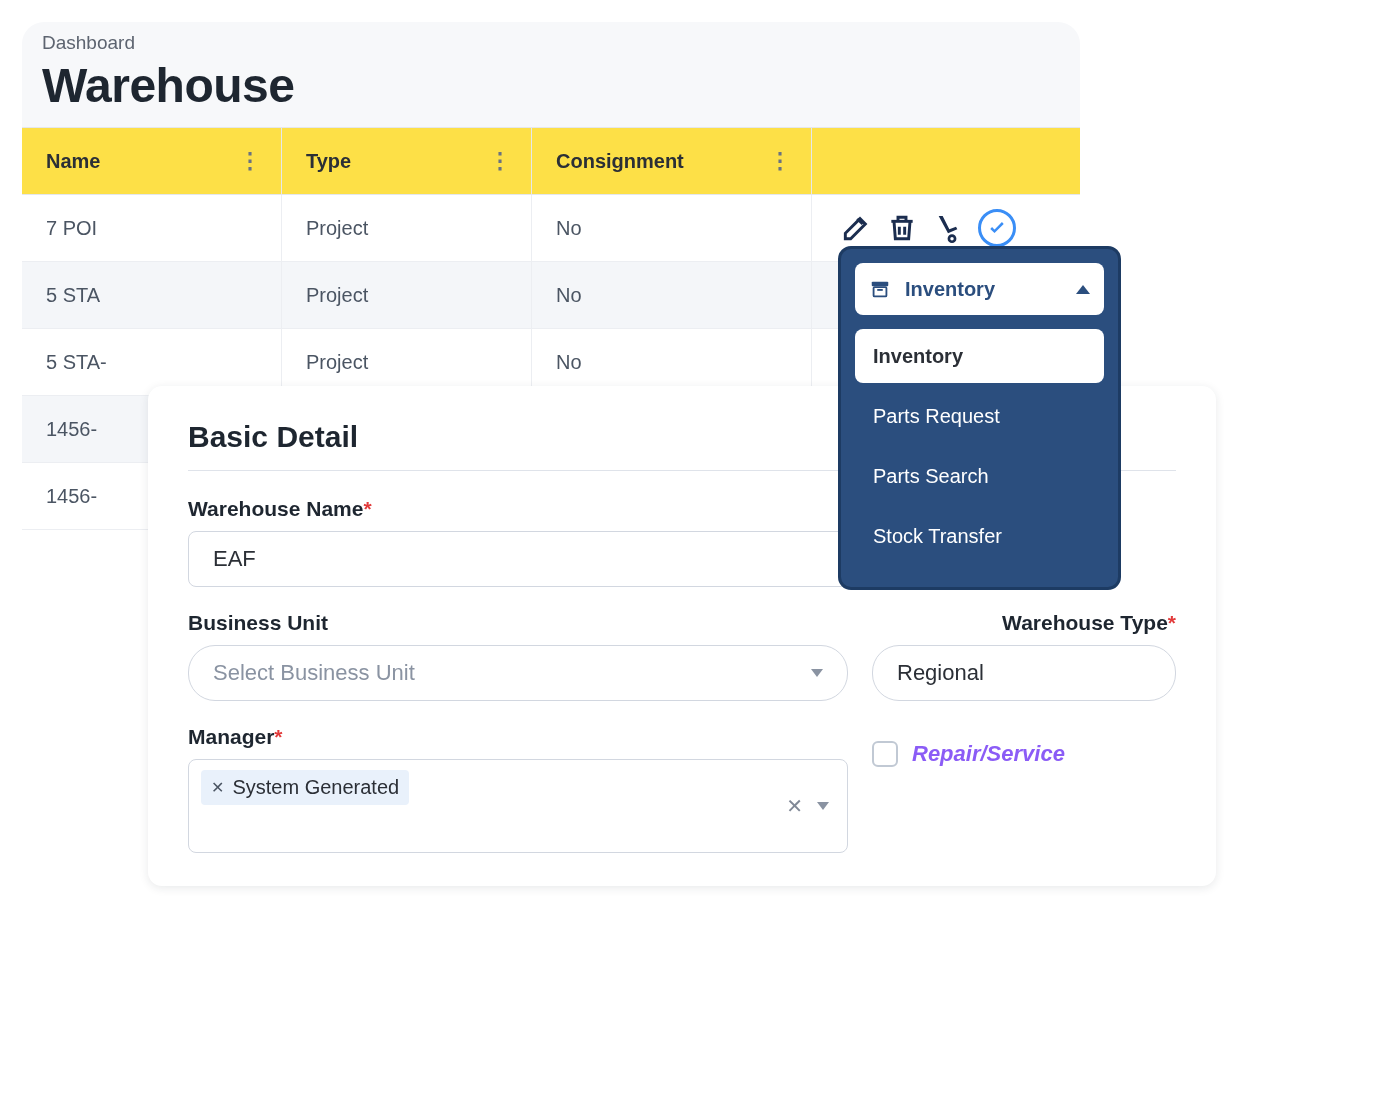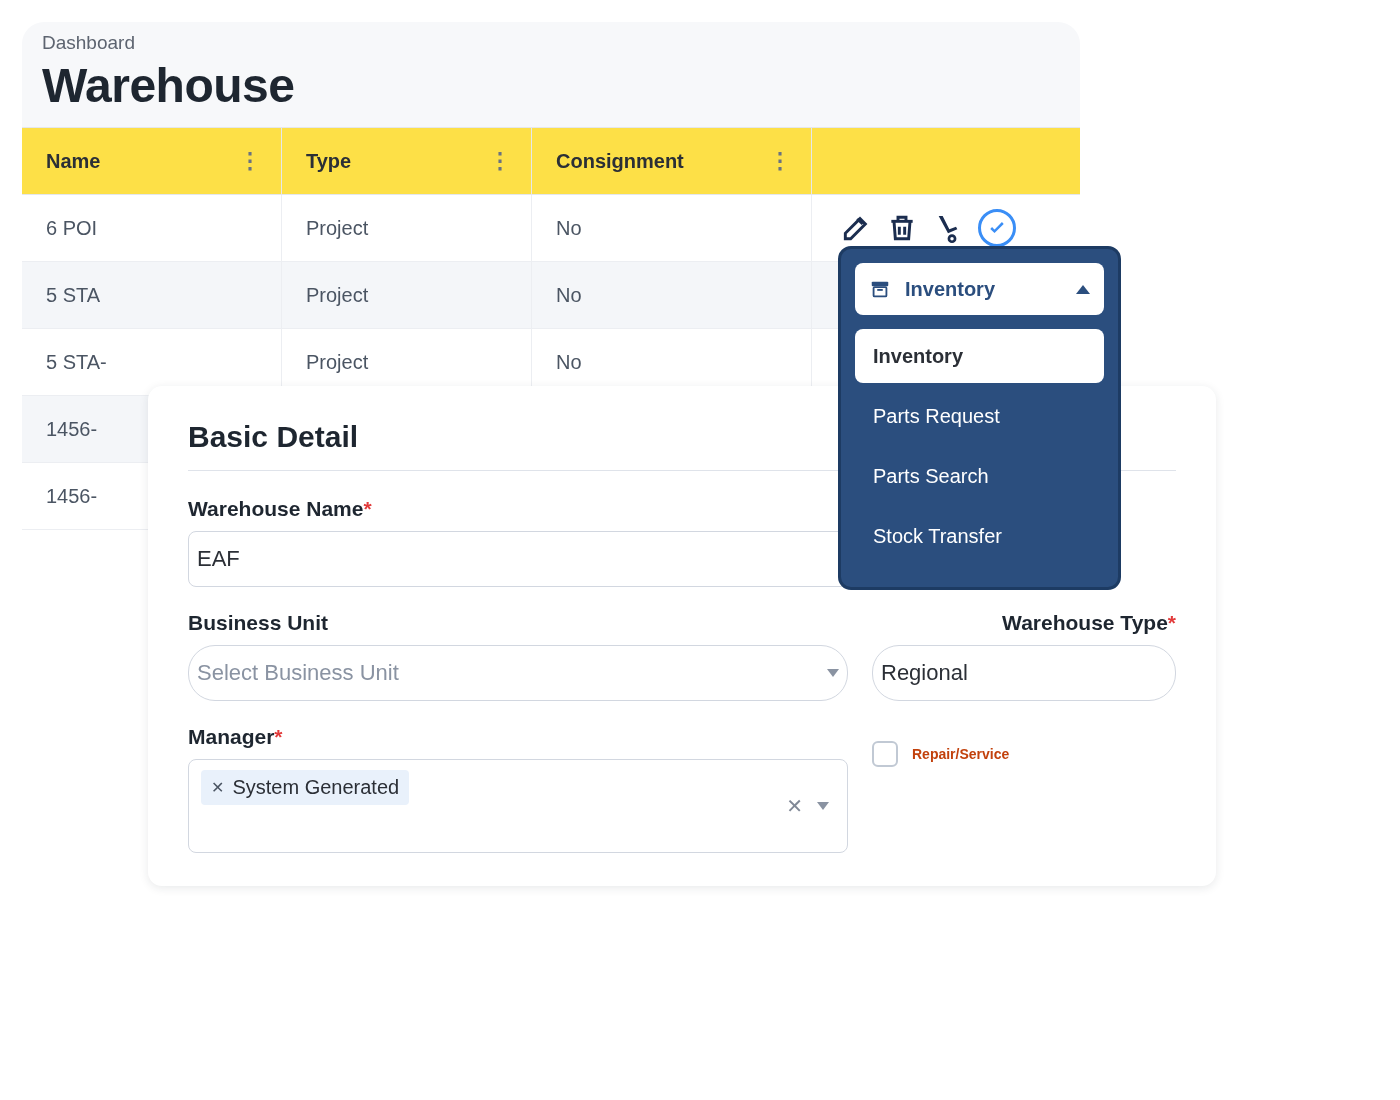--- a/index.html
+++ b/index.html
@@ -83,21 +83,21 @@
     background:#fff; border-radius:14px; z-index:20;
     box-shadow:0 2px 10px rgba(30,38,48,0.10);
     padding:34px 40px 40px 40px;
   }
   .form-title { font-size:30px; font-weight:800; color:#1e2630; padding-bottom:16px; border-bottom:1px solid #dfe3ea; }
   .fields { margin-top:26px; display:grid; grid-template-columns: 660px 1fr; column-gap:60px; row-gap:26px;gap:24px; }
   .field-label { font-size:21px; font-weight:800; color:#1e2630; margin-bottom:10px; }
   .req { color:#e23b3b; }
   .text-input, .select-input, .tag-input {
     width:100%; border:1px solid #d2d7e0; border-radius:8px; background:#fff;
-    font-size:22px; color:#2b2f36; padding:0 8px;
+    font-size:22px; color:#2b2f36; padding:0 24px;
   }
   .text-input { height:56px; }
   .select-input { height:56px; display:flex; align-items:center; justify-content:space-between; color:#8a93a2; cursor:pointer;border-radius:27px; }
   .select-input.has-val { color:#2b2f36; }
   .chev-down { width:0; height:0; border-left:6px solid transparent; border-right:6px solid transparent; border-top:8px solid #8a93a2; }
 
   .full { grid-column:1 / 2; }
   .right-col { grid-column:2 / 3;text-align:right; }
 
   .tag-input {
@@ -107,21 +107,21 @@
   .tag {
     display:flex; align-items:center; gap:8px; background:#e9f1fb; border-radius:4px;
     padding:6px 10px; font-size:20px; color:#2b2f36;
   }
   .tag .x { color:#4b5563; cursor:pointer; font-size:16px; }
   .tag-ctrls { display:flex; align-items:center; gap:14px; align-self:center; padding-right:6px; }
   .mini-x { color:#808896; font-size:20px; cursor:pointer; }
 
   .chk-row { display:flex; align-items:center; gap:14px; margin-top:16px; }
   .chk { width:26px; height:26px; border:2px solid #c1c9d4; border-radius:6px; background:#fff; cursor:pointer; }
-  .chk-label { font-size:14px; font-weight:800; color:#c2410c; }
+  .chk-label { font-size:22px; font-weight:800; color:#8b5cf6;font-style:italic; }
 
   
   .peek-row .cell { color:#4b5563; }
 </style>
 </head>
 <body>
 
 <div class="dash-card">
 
   <div class="breadcrumb">Dashboard</div>
@@ -139,21 +139,21 @@
         <span class="kebab">⋮</span>
       </div>
       <div class="hcell">
         <span>Consignment</span>
         <span class="kebab">⋮</span>
       </div>
       <div class="hcell" style="border-right:none;"></div>
     </div>
 
     <div class="grid-row">
-      <div class="cell">6 POI</div>
+      <div class="cell">7 POI</div>
       <div class="cell">Project</div>
       <div class="cell">No</div>
       <div class="cell row-actions">
         <span class="aicon">
           <svg viewBox="0 0 24 24" fill="none" stroke="currentColor" stroke-width="2.2">
               <path d="M4 20h4L19 9l-4-4L4 16v4z"></path>
               <path d="M13 5l4 4"></path>
             </svg>
         </span>
         <span class="aicon">

